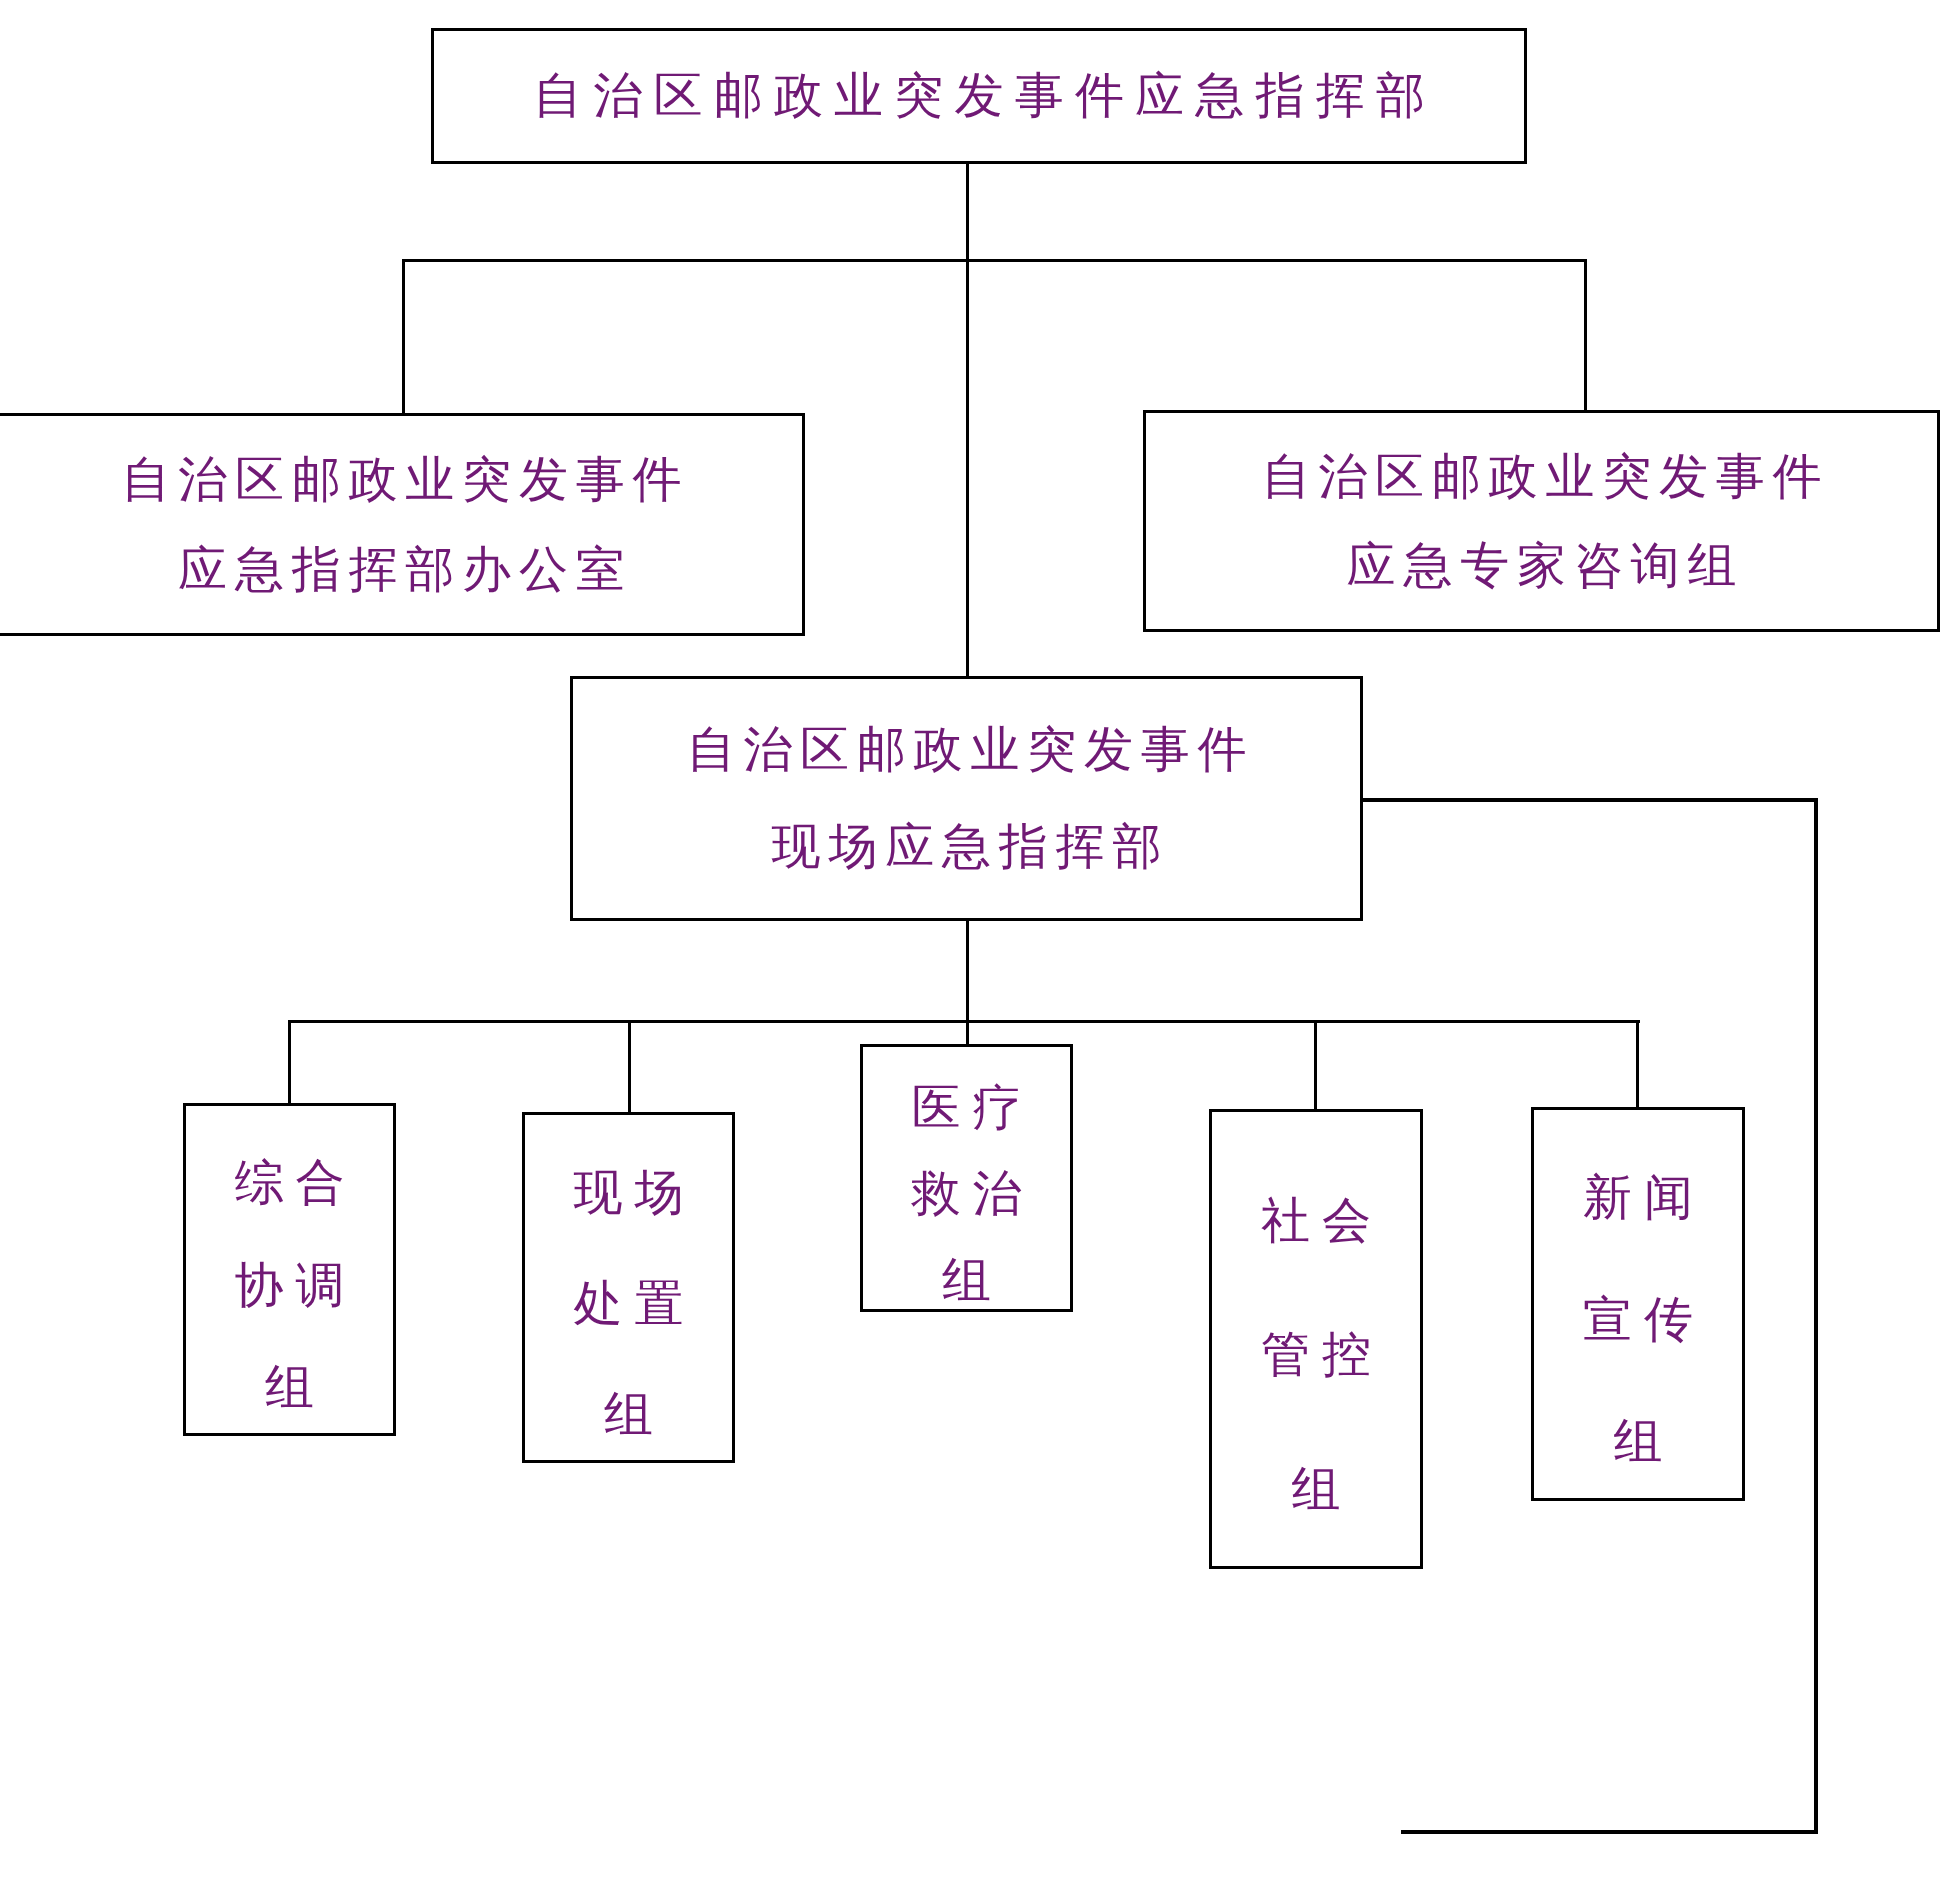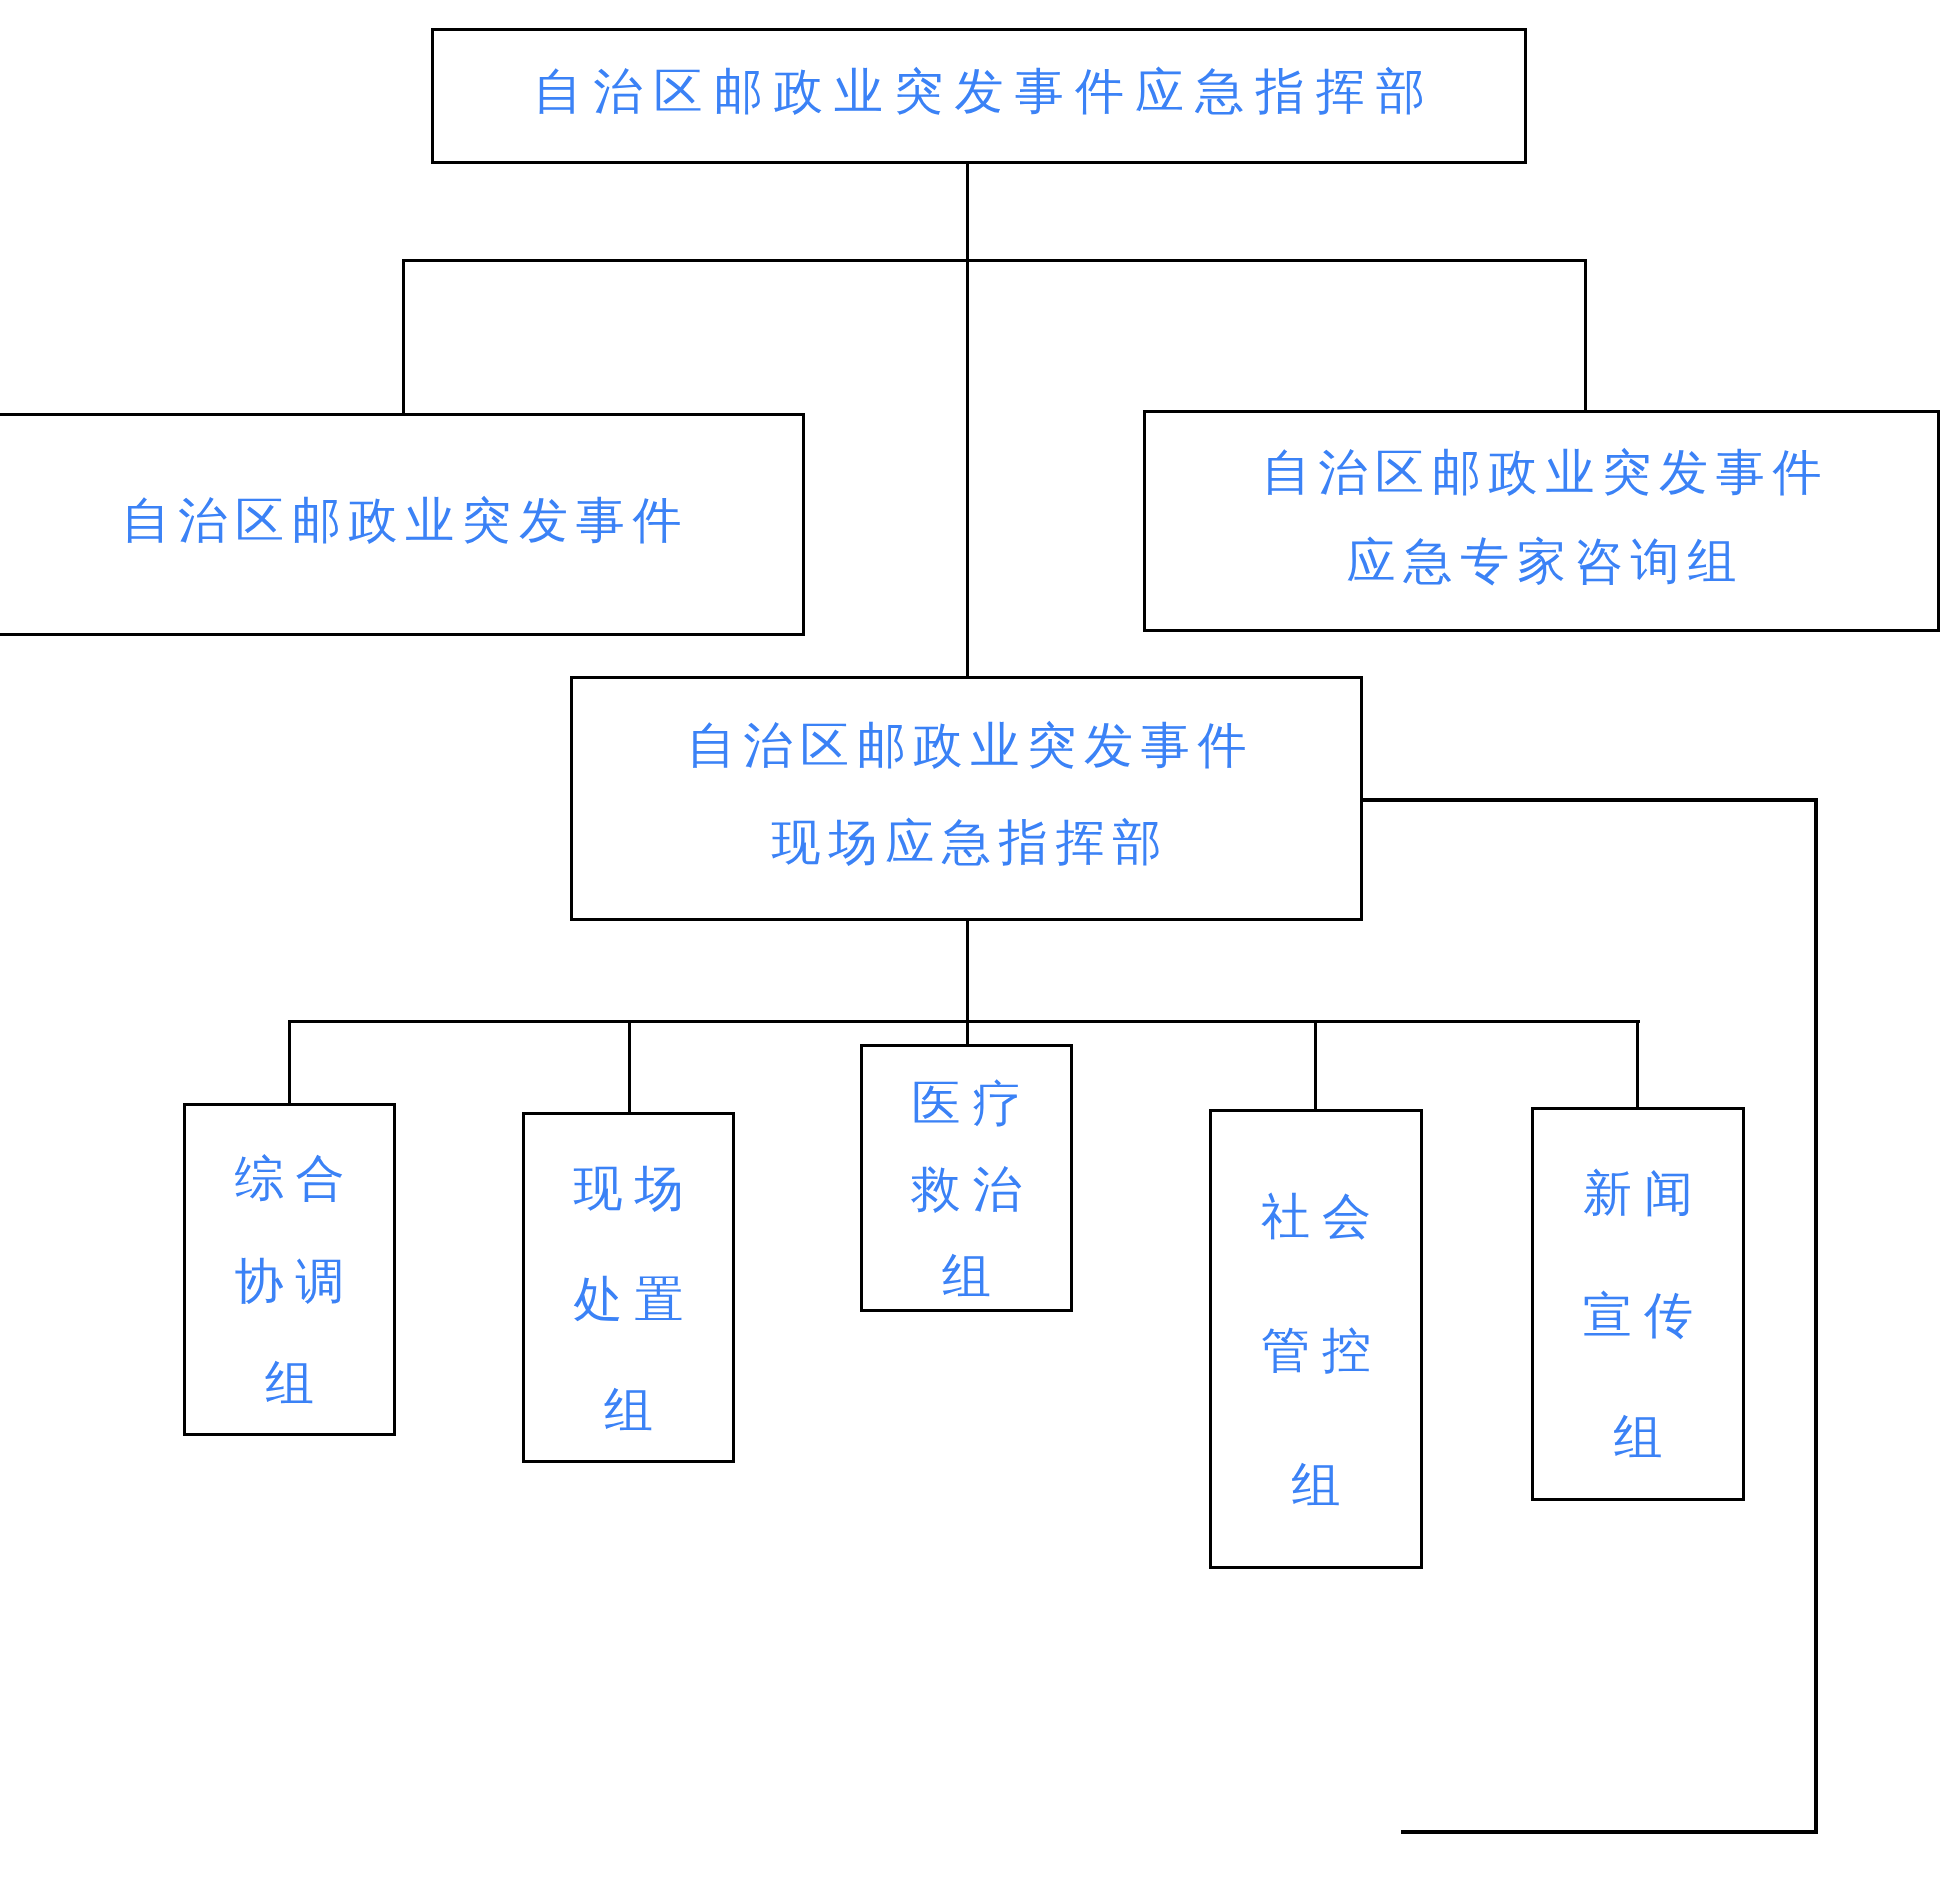--- a/index.html
+++ b/index.html
@@ -6,22 +6,22 @@
     margin: 0;
     padding: 0;
     background: #ffffff;
   }
   #canvas {
     position: relative;
     width: 1946px;
     height: 1903px;
     background: #ffffff;
     overflow: hidden;
-    font-family: Liberation Mono, monospace;
-    color: #3b82f6;
+    font-family: Liberation Sans, sans-serif;
+    color: #701a75;
   }
   .org-box {
     position: absolute;
     box-sizing: border-box;
     border: 3.5px solid #000000;
     background: #ffffff;
     display: flex;
     flex-direction: column;
     align-items: center;
     justify-content: space-evenly;
@@ -69,20 +69,21 @@
   <div class="conn" style="left:1361px; top:798px; width:457px; height:3.5px;"></div>
   <div class="conn" style="left:1814px; top:798px; width:3.5px; height:1035px;"></div>
   <div class="conn" style="left:1401px; top:1830px; width:417px; height:3.5px;"></div>
 
   <div class="org-box single" style="left:431px; top:28px; width:1096px; height:136px;">
     <span class="bline">自治区邮政业突发事件应急指挥部</span>
   </div>
 
   <div class="org-box" style="left:-2.6px; top:413px; width:808px; height:223px;">
     <span class="bline">自治区邮政业突发事件</span>
+    <span class="bline">应急指挥部办公室</span>
   </div>
 
   <div class="org-box" style="left:1143px; top:410px; width:797px; height:222px;">
     <span class="bline">自治区邮政业突发事件</span>
     <span class="bline">应急专家咨询组</span>
   </div>
 
   <div class="org-box" style="left:570px; top:676px; width:793px; height:245px;">
     <span class="bline">自治区邮政业突发事件</span>
     <span class="bline">现场应急指挥部</span>

